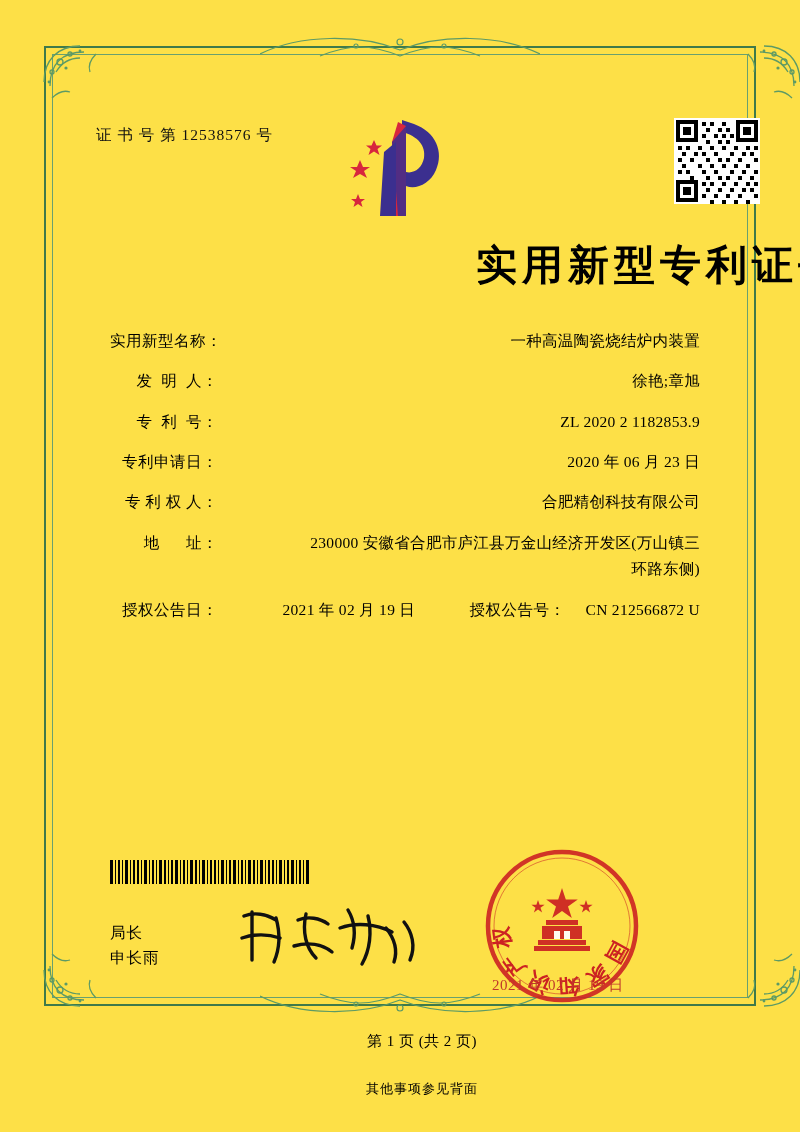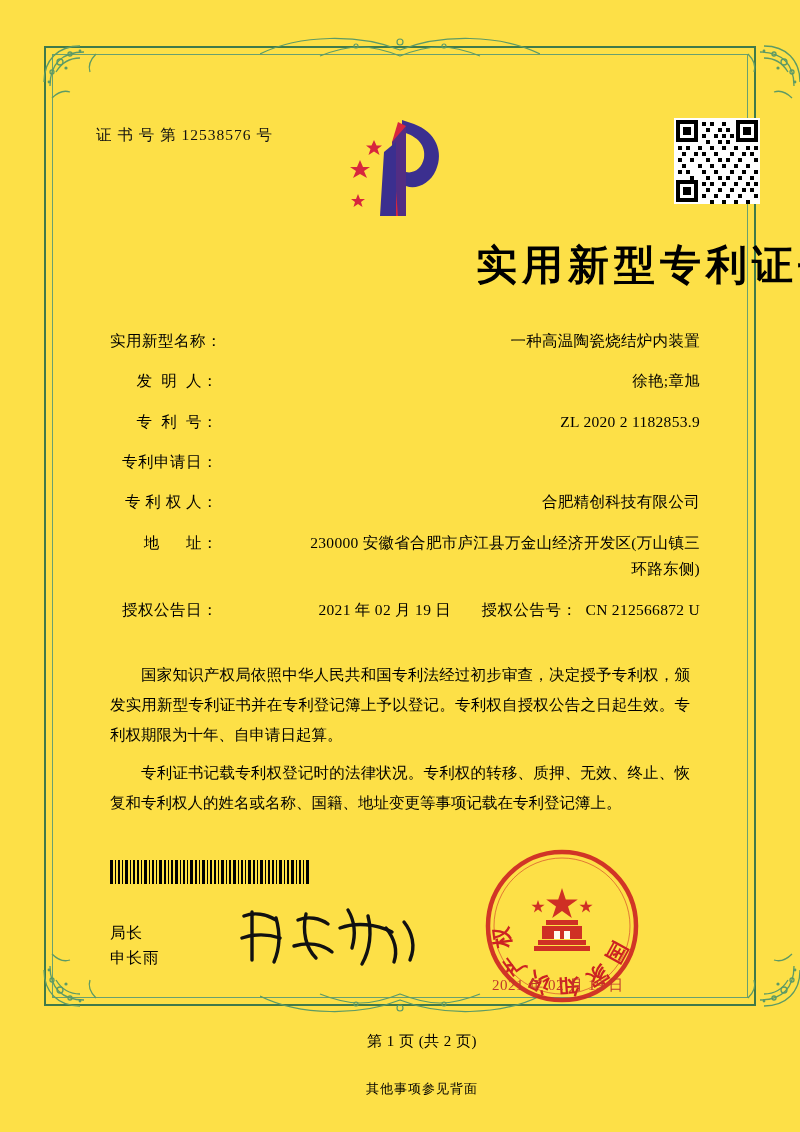--- a/index.html
+++ b/index.html
@@ -124,26 +124,26 @@
   }
   .field-value .second-line {
     display: block;
     margin-top: 9px;
     margin-left: 29px;
   }
   .field-row.inline-two {
     margin-bottom: 20px;
   }
   .field-sec-label {
-    margin-left: 26px;
+    margin-left: 50px;
     white-space: pre;
     letter-spacing: 0.5px;
   }
   .field-sec-value {
-    margin-left: 4px;
+    margin-left: 16px;
     letter-spacing: 0.3px;
   }
 
   
   .paragraphs {
     position: absolute;
     left: 110px;
     top: 660px;
     width: 580px;
     font-size: 15.5px;
@@ -453,20 +453,21 @@
       <div class="field-value">徐艳;章旭</div>
     </div>
 
     <div class="field-row">
       <div class="field-label">专  利  号：</div>
       <div class="field-value">ZL 2020 2 1182853.9</div>
     </div>
 
     <div class="field-row">
       <div class="field-label">专利申请日：</div>
+      <div class="field-value">2020 年 06 月 23 日</div>
     </div>
 
     <div class="field-row">
       <div class="field-label">专 利 权 人：</div>
       <div class="field-value">合肥精创科技有限公司</div>
     </div>
 
     <div class="field-row">
       <div class="field-label">地      址：</div>
       <div class="field-value">
@@ -479,24 +480,20 @@
       <div class="field-label">授权公告日：</div>
       <div class="field-value">
         <span>2021 年 02 月 19 日</span>
         <span class="field-sec-label">授权公告号：</span>
         <span class="field-sec-value">CN 212566872 U</span>
       </div>
     </div>
 
   </div>
 
-  <div class="paragraphs">
-    <p>国家知识产权局依照中华人民共和国专利法经过初步审查，决定授予专利权，颁发实用新型专利证书并在专利登记簿上予以登记。专利权自授权公告之日起生效。专利权期限为十年、自申请日起算。</p>
-    <p>专利证书记载专利权登记时的法律状况。专利权的转移、质押、无效、终止、恢复和专利权人的姓名或名称、国籍、地址变更等事项记载在专利登记簿上。</p>
-  </div>
 
   <div class="barcode">
     <svg width="200" height="24" viewBox="0 0 200 24">
       <g fill="#000">
         <rect x="0" y="0" width="3" height="24"></rect>
           <rect x="5" y="0" width="1" height="24"></rect>
         <rect x="8" y="0" width="2" height="24"></rect>
           <rect x="12" y="0" width="1" height="24"></rect>
         <rect x="15" y="0" width="3" height="24"></rect>
           <rect x="20" y="0" width="1" height="24"></rect>

